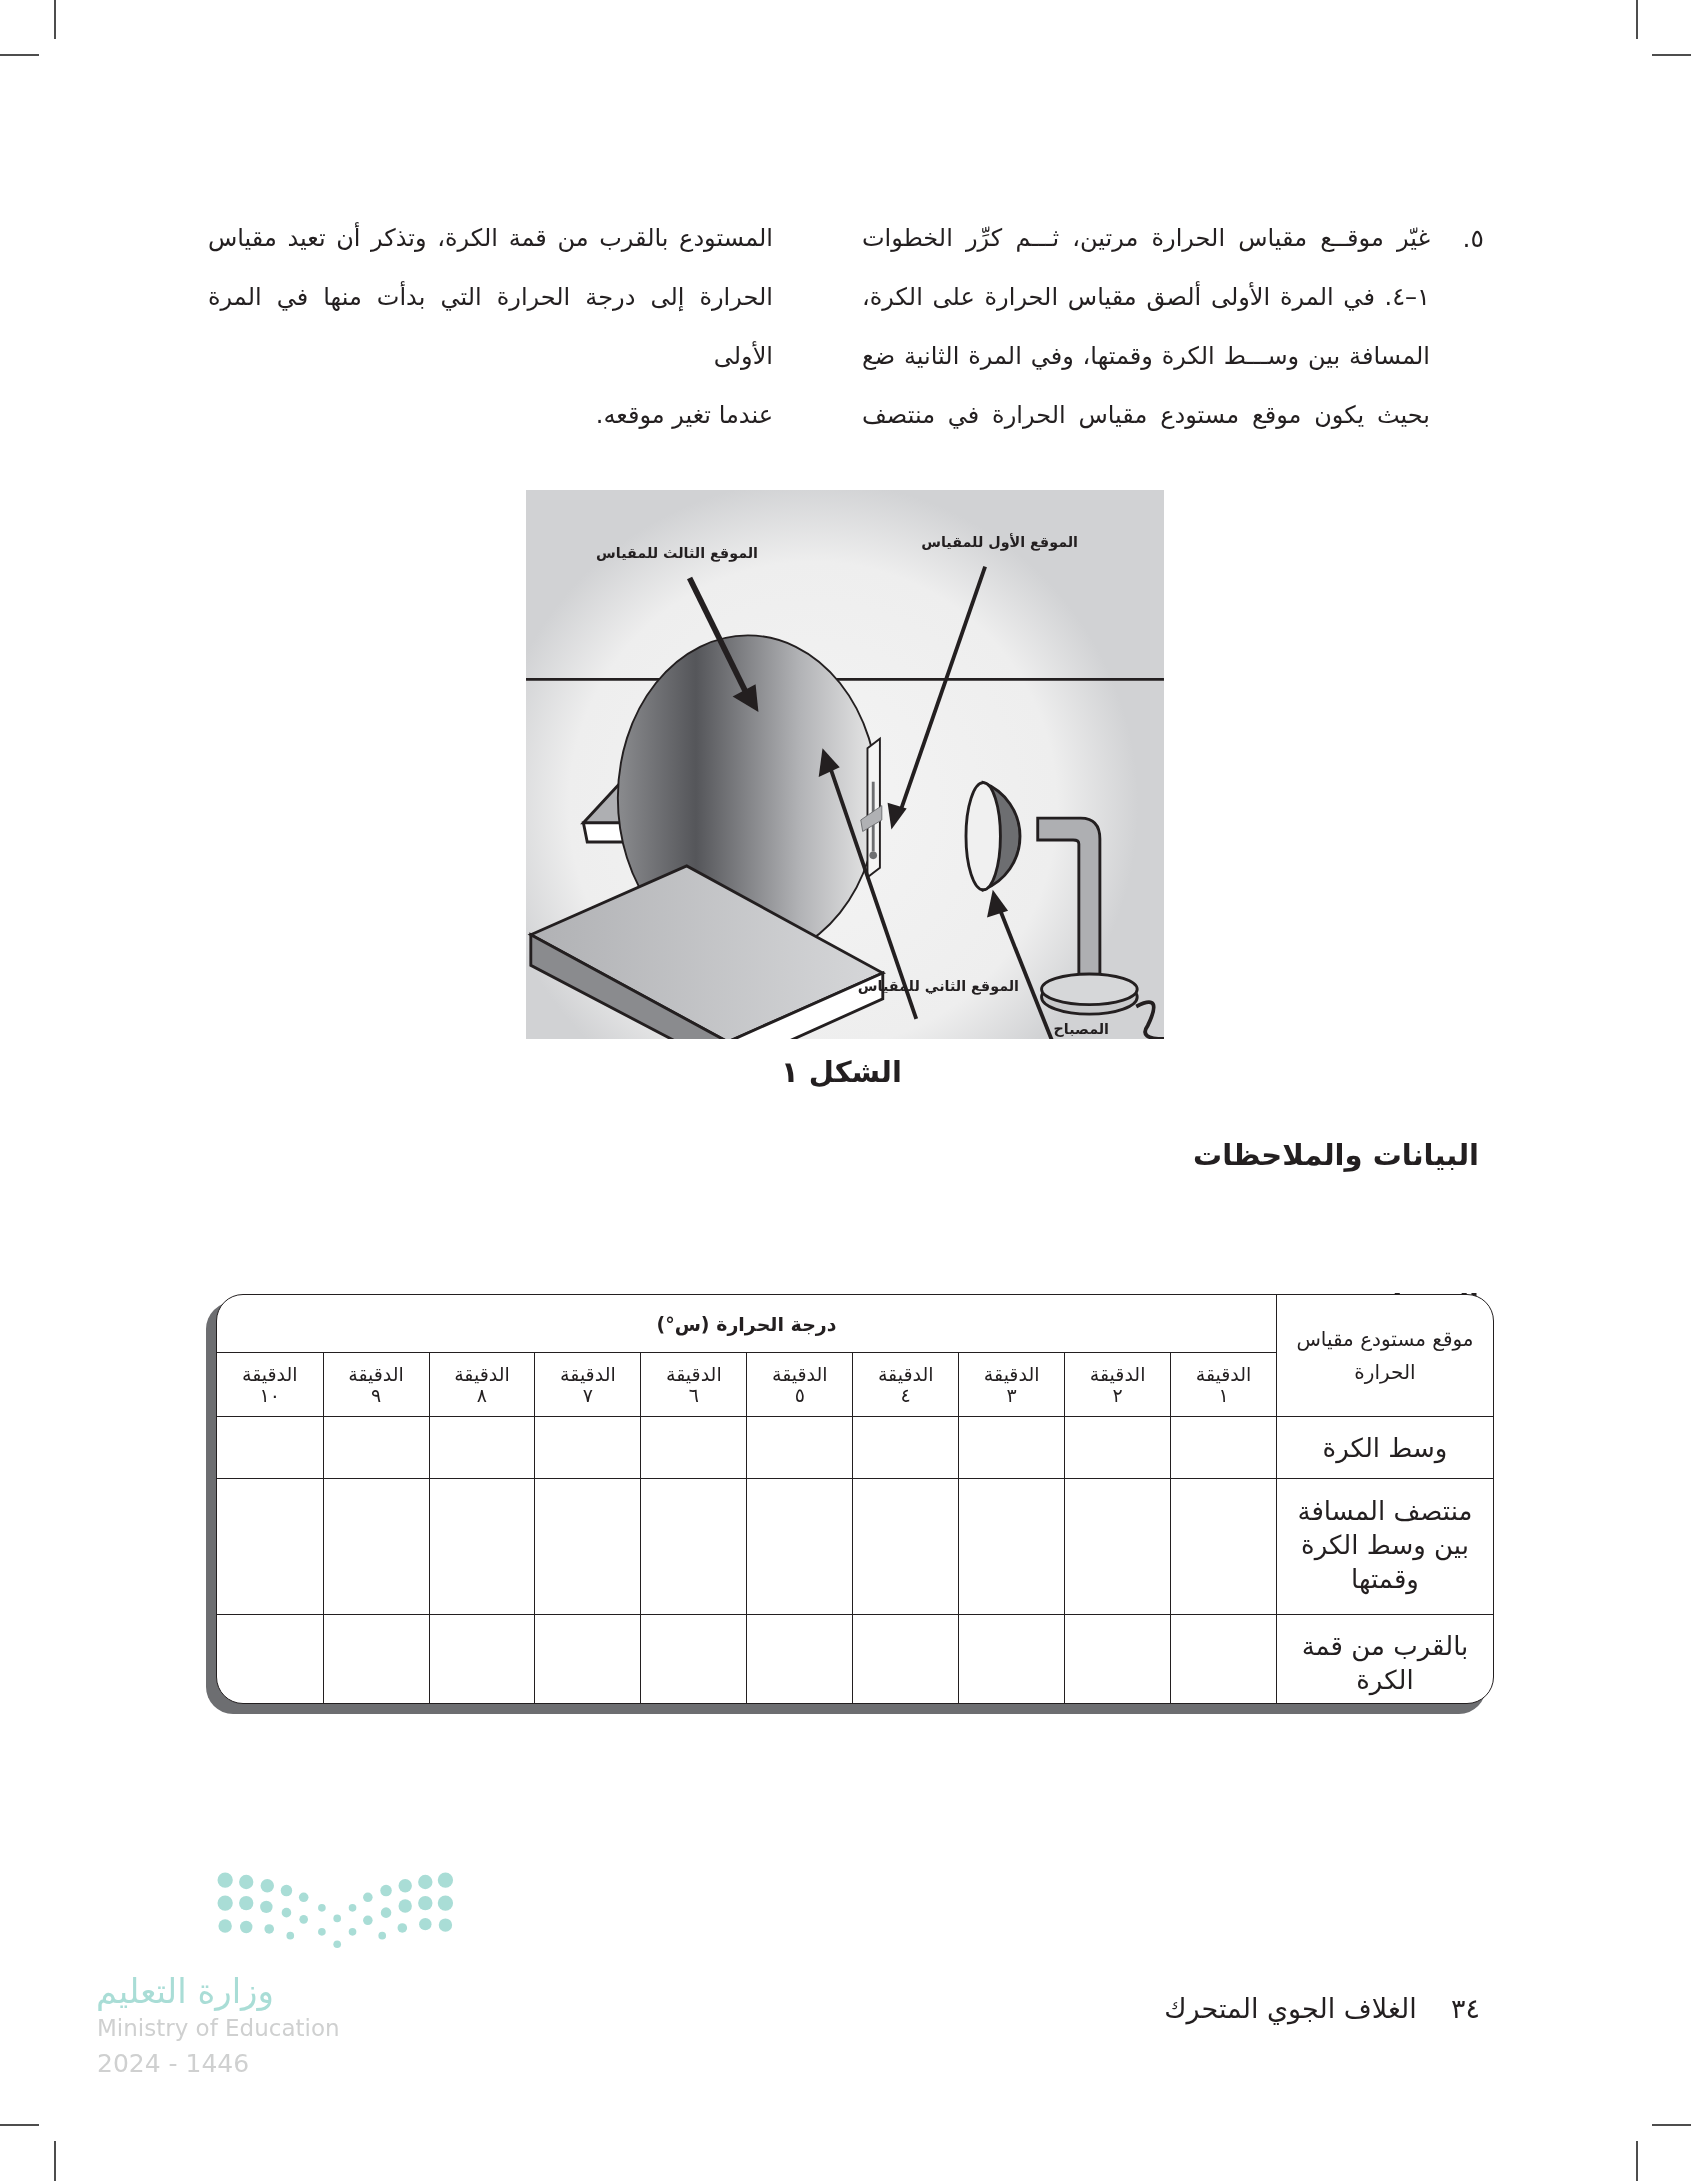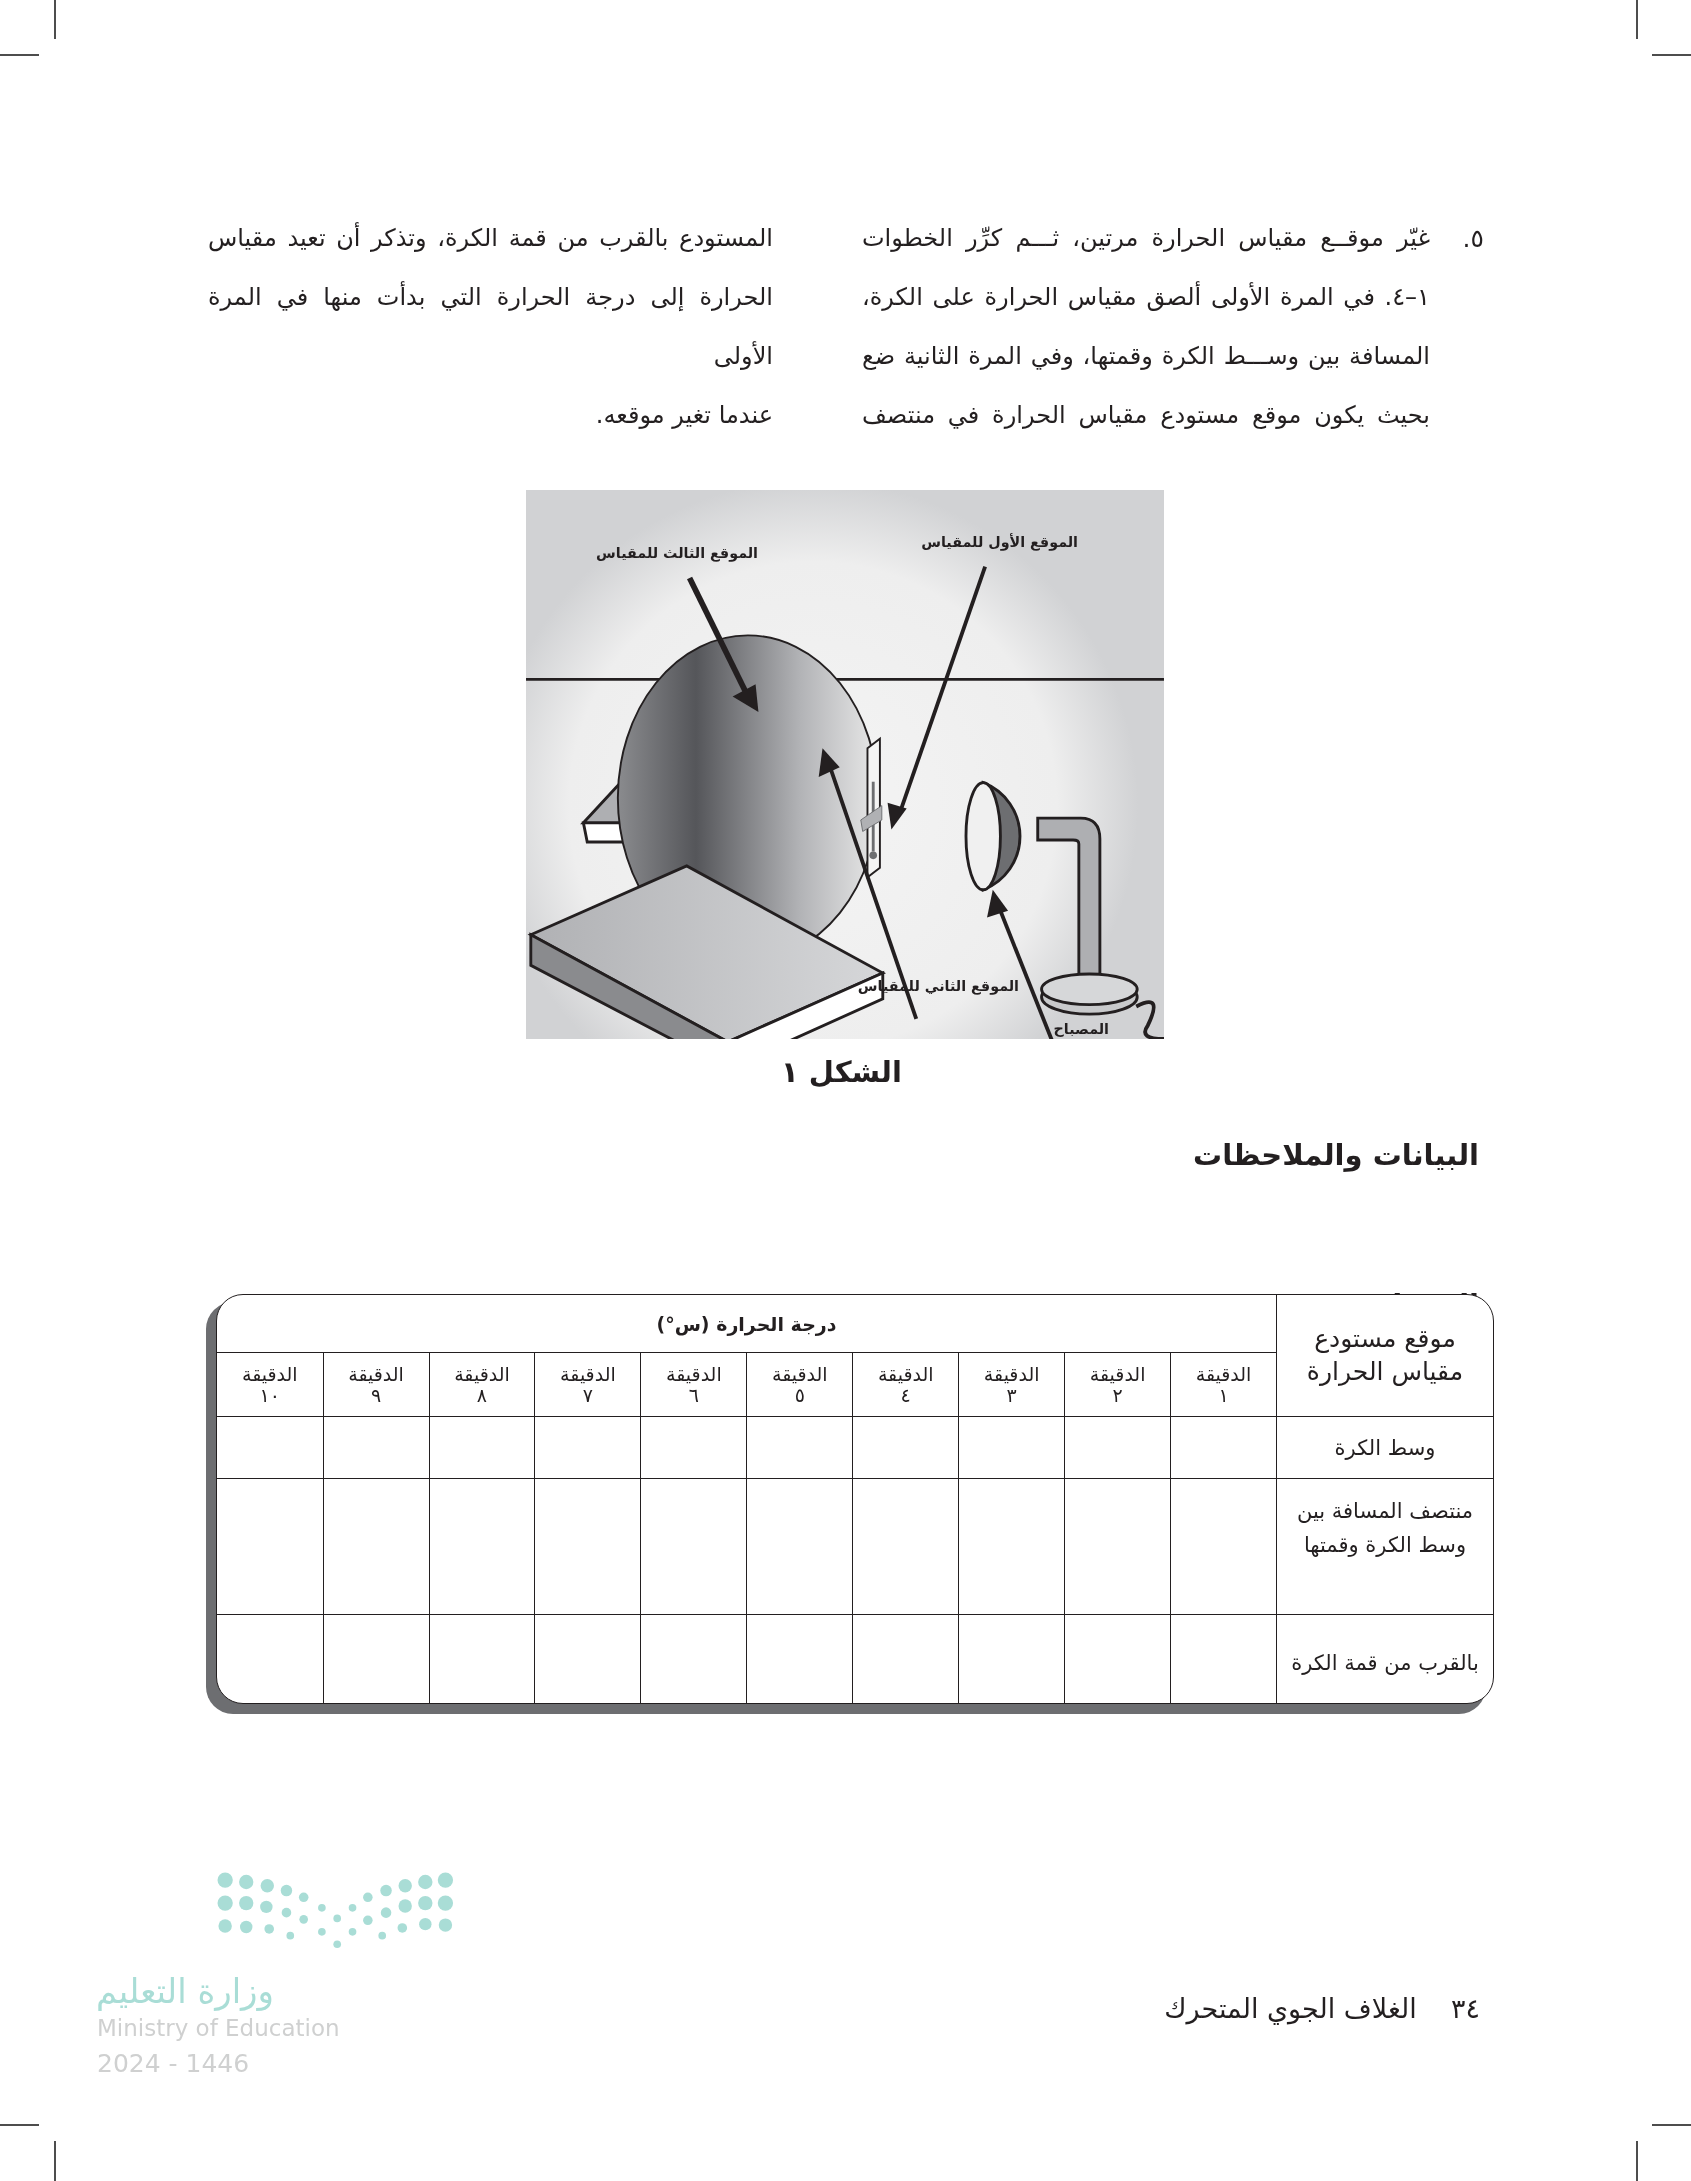--- a/index.html
+++ b/index.html
@@ -19,24 +19,24 @@
   .tbl-shadow { position:absolute; left:-9.6px; top:7.6px; width:1280px; height:412px; background:#6d6e71;
                 border-radius:27px; }
   .tbl-box { position:absolute; left:0; top:0; width:1276px; height:408px; background:#fff; border:1.9px solid #231f20;
              border-radius:27px; overflow:hidden; }
   table { border-collapse:collapse; width:100%; height:100%; direction:rtl; table-layout:fixed; }
   td, th { border:1.4px solid #231f20; text-align:center; vertical-align:middle; padding:0; font-weight:normal; }
   tr:first-child th { border-top:none; }
   tr td:first-child, tr th:first-child { border-right:none; }
   tr td:last-child, tr th:last-child { border-left:none; }
   tr:last-child td { border-bottom:none; }
-  th.pos { width:216px; font-size:25px; line-height:32.5px; }
+  th.pos { width:216px; font-size:20px; line-height:32.5px; }
   th.temp { font-weight:bold; font-size:19px; height:57px; }
   th.min { font-size:19px; line-height:21px; height:63px; }
-  td.rowlabel { font-size:21px; line-height:34px; }
+  td.rowlabel { font-size:26px; line-height:34px; }
   .footer-title { position:absolute; right:212px; top:1993px; font-size:27px; direction:rtl; white-space:nowrap; }
   .logo-ar { position:absolute; left:96px; top:1971px; font-size:34px; color:#a9ddd6; direction:rtl; white-space:nowrap; letter-spacing:1px;}
   .logo-en { position:absolute; left:97px; top:2015px; font-size:23px; color:#cfd0d0; font-family:"DejaVu Sans", sans-serif; white-space:nowrap;}
   .logo-yr { position:absolute; left:97px; top:2049px; font-size:25px; color:#cfd0d0; font-family:"DejaVu Sans", sans-serif; white-space:nowrap;}
 </style>
 </head>
 <body>
 
 <div class="crop" style="left:54px;top:0;width:1.9px;height:39px;"></div>
 <div class="crop" style="left:0;top:54px;width:39px;height:1.9px;"></div>

